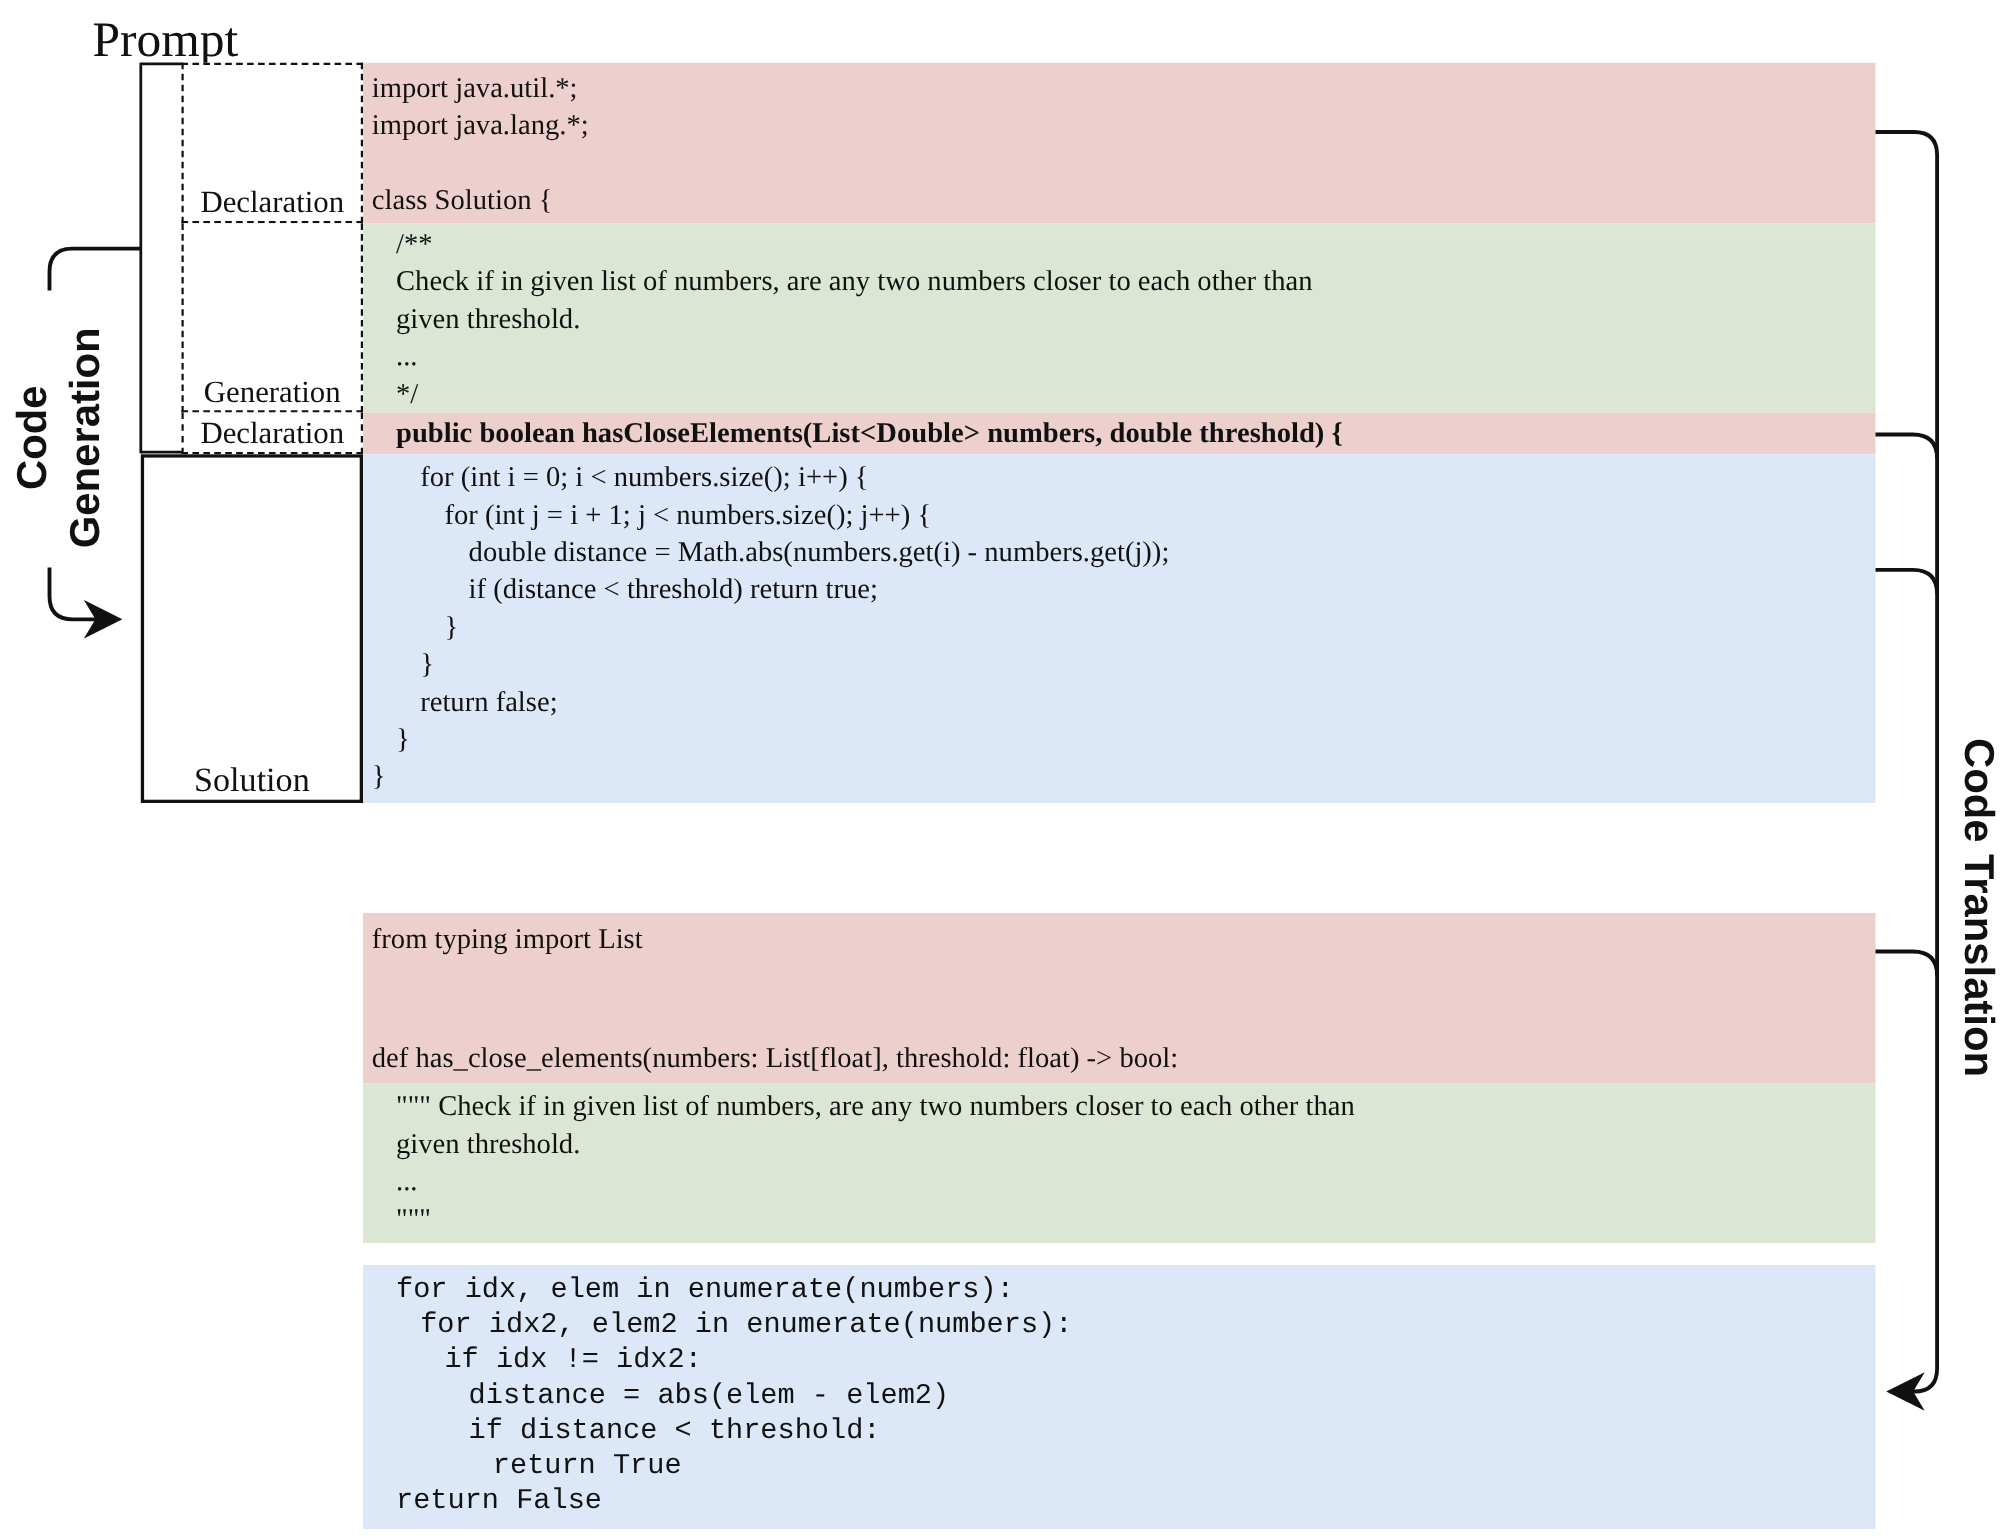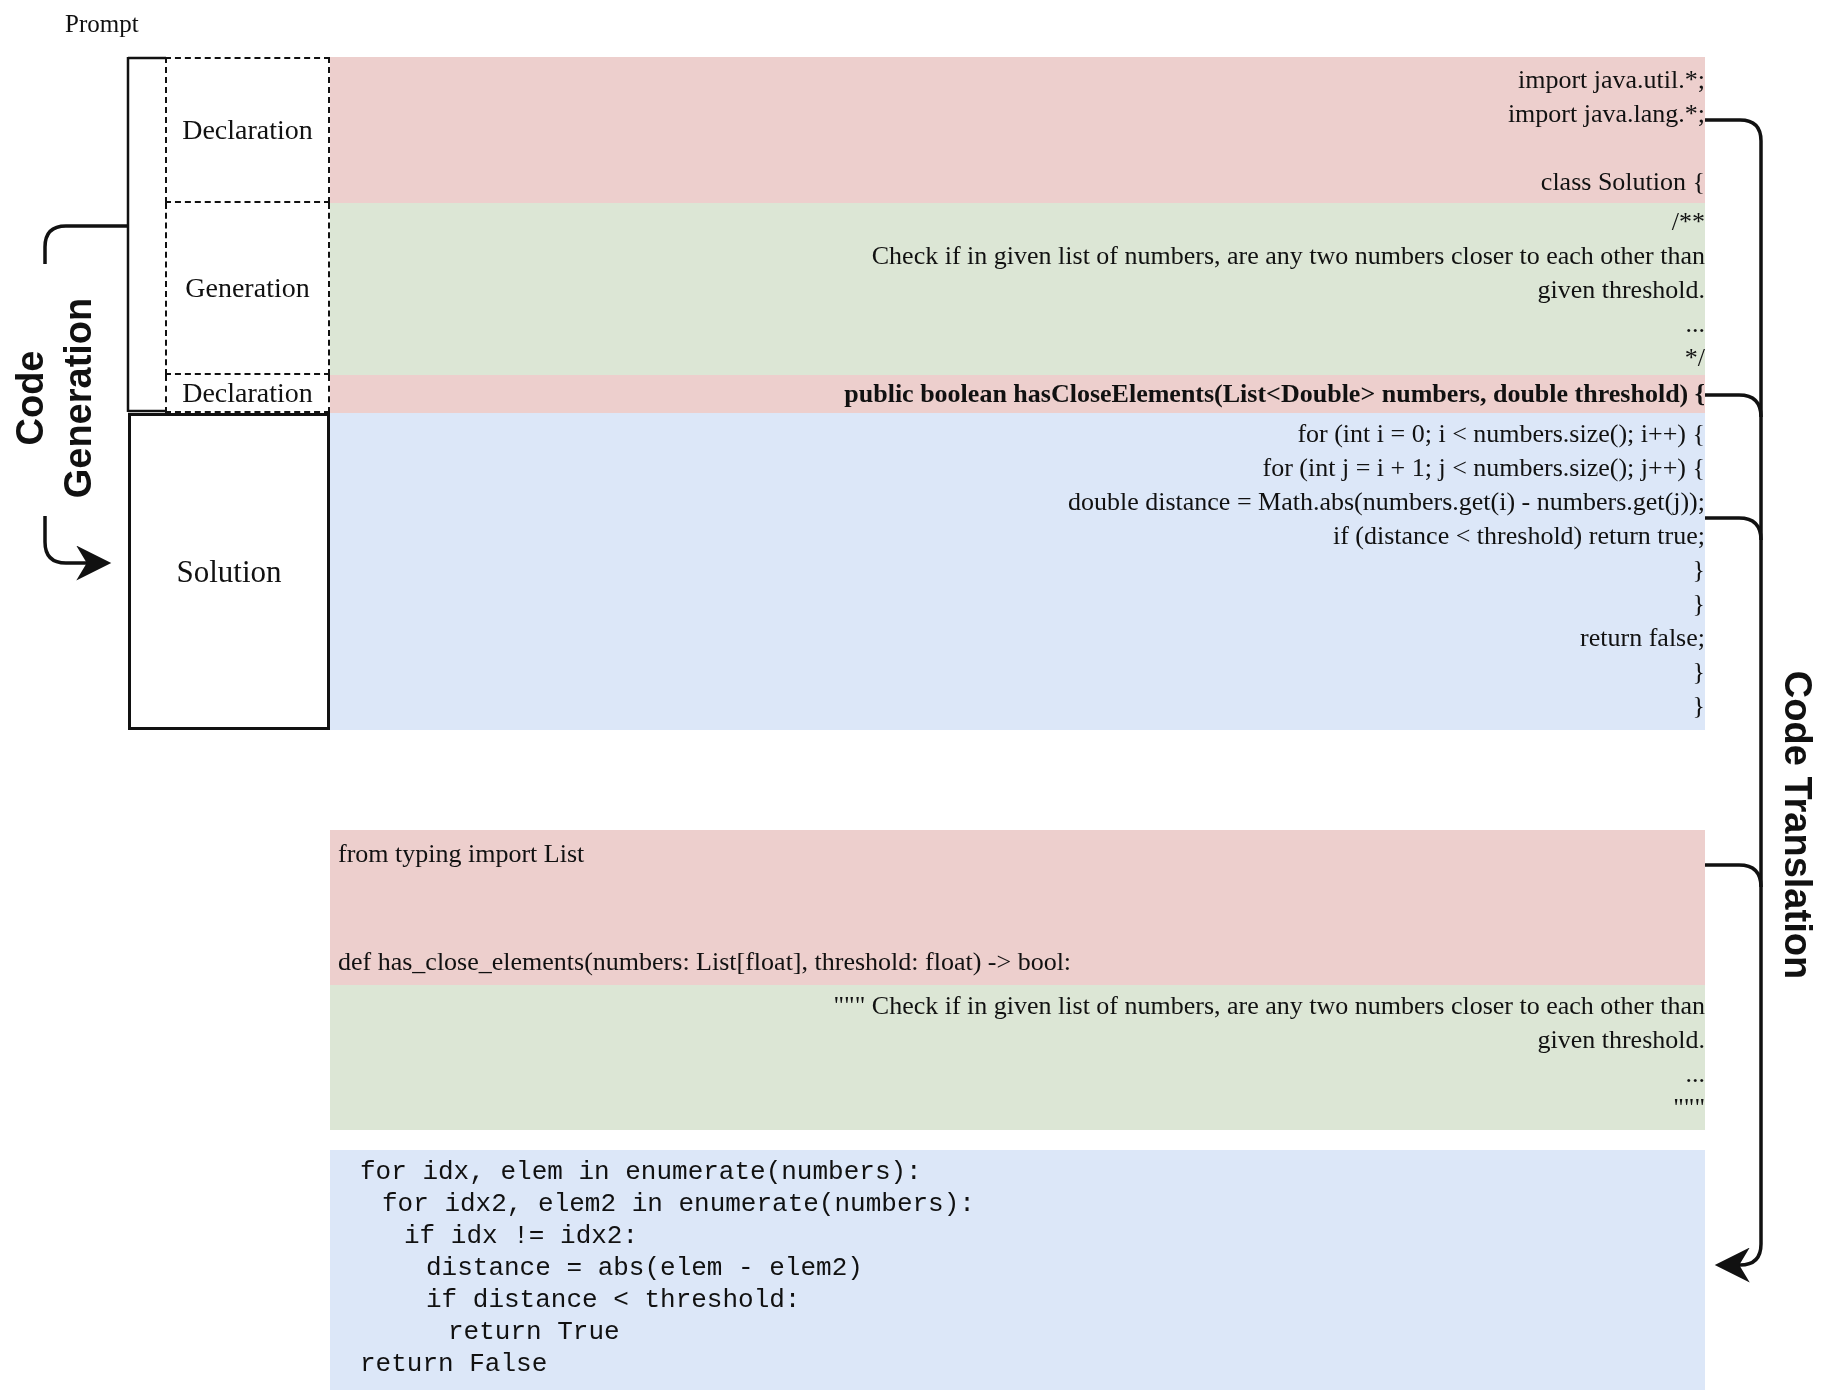--- a/index.html
+++ b/index.html
@@ -3,34 +3,34 @@
 <meta charset="utf-8">
 <style>
   html,body{margin:0;padding:0;background:#ffffff;}
   #figure{position:relative;width:1830px;height:1396px;background:#fff;overflow:hidden;
           font-family:"Liberation Serif", serif;color:#111;}
 
   
   .code-seg{position:absolute;left:330px;width:1375px;box-sizing:border-box;
             font-size:26px;white-space:pre;overflow:hidden;}
   .code-line{white-space:pre;}
-  .lh34 .code-line{line-height:34px;text-align:right;}
+  .lh34 .code-line{line-height:34px;}
   .lh36 .code-line{line-height:36px;}
   .lh32 .code-line{line-height:32px;font-family:Liberation Mono, monospace;}
 
   
-  .lbox{position:absolute;box-sizing:border-box;display:flex;align-items:center;
+  .lbox{position:absolute;box-sizing:border-box;display:flex;align-items:flex-end;
         justify-content:center;font-size:28px;background:#fff;}
   .dashed{border:2px dashed #111;}
   .no-top{border-top:none;}
   .solid{border:3px solid #111;}
 
   
   .lang-title{position:absolute;width:400px;text-align:center;font-size:46px;}
-  .prompt{position:absolute;left:65px;top:10px;font-size:25px;}
+  .prompt{position:absolute;left:84px;top:10px;font-size:45px;}
   .rot-label{position:absolute;font-family:"Liberation Sans", sans-serif;
              font-weight:bold;text-align:center;}
   #gen-label{left:-102px;top:346px;width:320px;height:104px;font-size:38px;
              line-height:48px;transform:rotate(-90deg);}
   #trans-label{left:1478px;top:800px;width:640px;height:50px;font-size:38px;
                line-height:50px;transform:rotate(90deg);}
 
   svg.overlay{position:absolute;left:0;top:0;pointer-events:none;}
 </style>
 </head>

